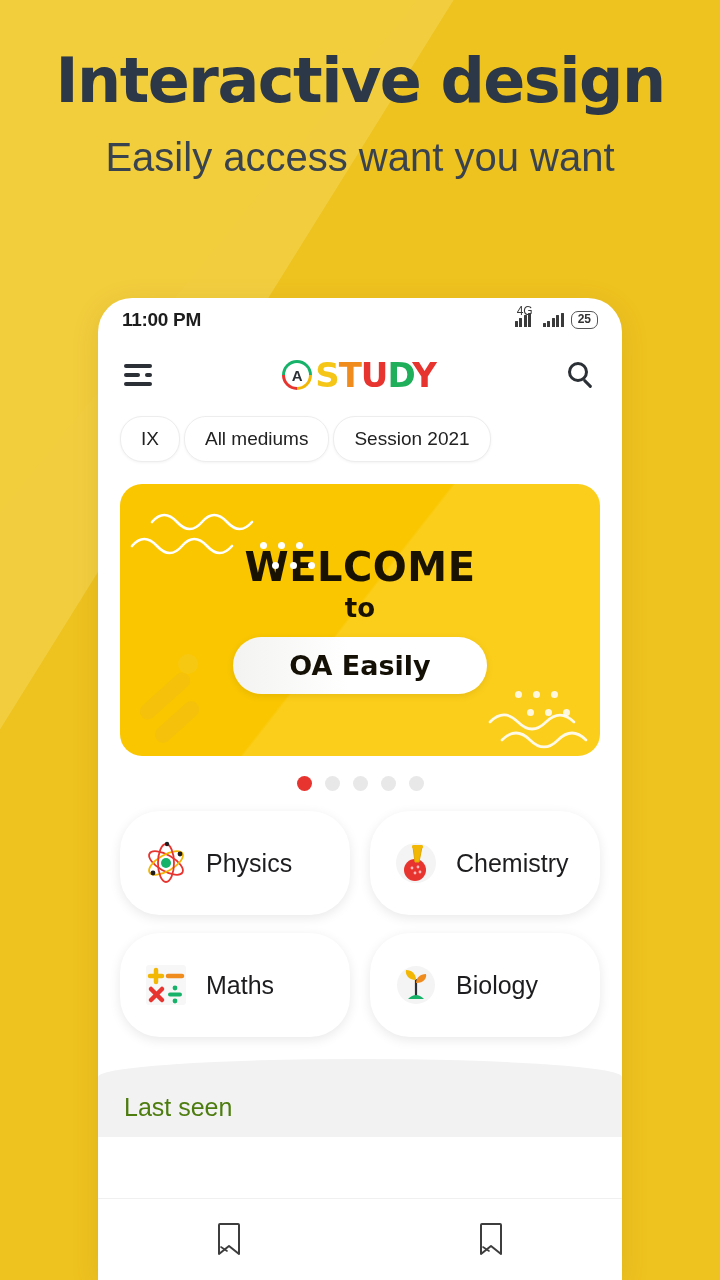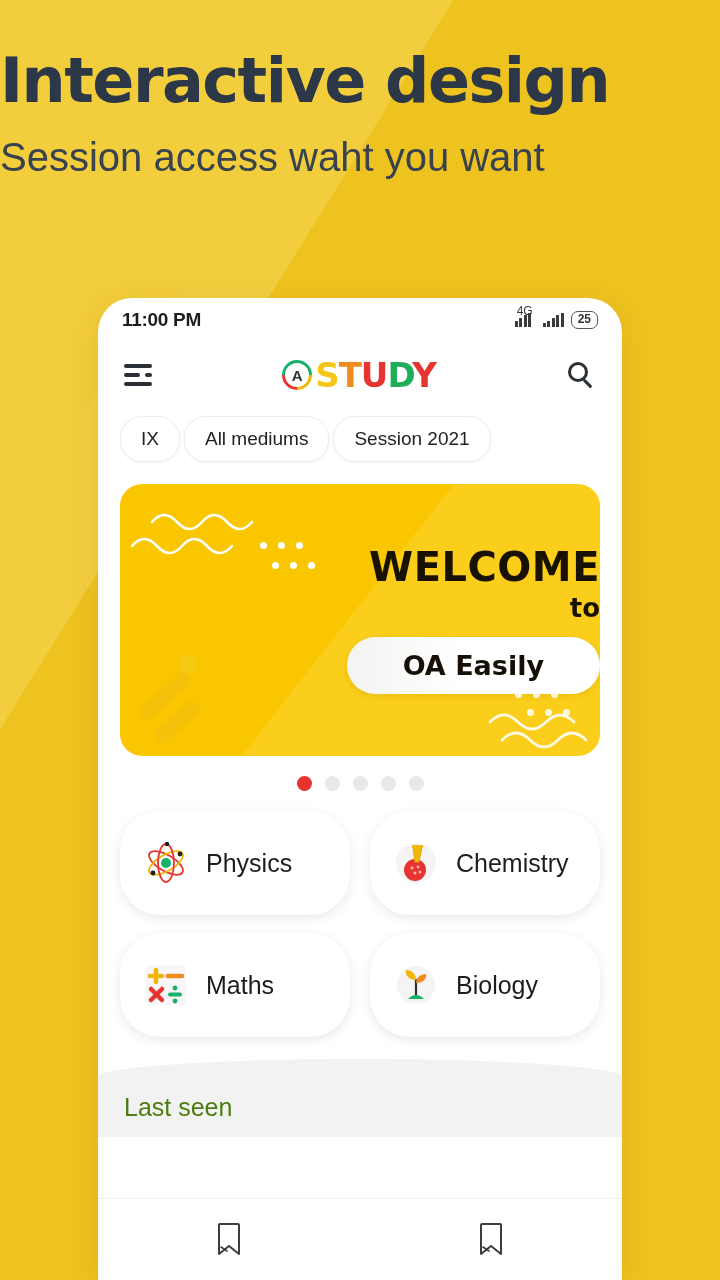--- a/index.html
+++ b/index.html
@@ -17,21 +17,21 @@
     background:#f2ce3f;
     clip-path: polygon(0 0, 63% 0, 0 57%);
   }
   #bg .light2 {
     position:absolute; top:0; left:0; width:100%; height:100%;
     background:#f2cd3c;
     clip-path: polygon(0 0, 58% 0, 0 40%);
   }
 
   
-  .headline-wrap { position:absolute; top:48px; left:0; width:100%; }
+  .headline-wrap { position:absolute; top:48px; left:0; width:100%; text-align:center; }
   .headline {
     font-size:62px; font-weight:bold; color:#2c3748;
     letter-spacing:-1.5px; line-height:1.05;
     font-family:"DejaVu Sans", sans-serif;
   }
   .subheadline {
     margin-top:22px; font-size:40px; color:#39424f;
     font-family:"Liberation Sans", sans-serif; letter-spacing:0px;
   }
 
@@ -101,21 +101,21 @@
     border:1px solid #ededed; background:#fff; border-radius:22px;
     padding:11px 20px; font-size:19px; color:#222; white-space:nowrap;
     box-shadow:0 1px 3px rgba(0,0,0,0.05);
   }
 
   
   .banner {
     margin:22px 22px 0 22px; height:272px; border-radius:22px;
     background:linear-gradient(128deg,#f9c600 0%,#f9c600 48%,#fbce1b 48.5%,#fbce1b 100%);
     position:relative; overflow:hidden;
-    display:flex; flex-direction:column; align-items:flex-end; justify-content:center;
+    display:flex; flex-direction:column; align-items:center; justify-content:center;
   }
   .banner-w { font-family:"DejaVu Sans", sans-serif; font-weight:bold; font-size:40px;
               color:#191102; letter-spacing:0.5px; line-height:1; }
   .banner-to { font-family:"DejaVu Sans", sans-serif; font-weight:bold; font-size:26px;
                color:#191102; margin-top:6px; }
   .banner-pill {
     margin-top:14px; background:linear-gradient(90deg,#f3f3f1 0%, #ffffff 45%, #ffffff 100%);
     border-radius:30px; padding:13px 56px;
     font-family:"DejaVu Sans", sans-serif; font-weight:bold; font-size:27px; color:#151006;
     box-shadow:0 2px 6px rgba(150,110,0,0.18);
@@ -167,21 +167,21 @@
 </head>
 <body>
 
 <div id="bg">
   <div class="light"></div>
   <div class="light2"></div>
 </div>
 
 <div class="headline-wrap">
   <div class="headline">Interactive design</div>
-  <div class="subheadline">Session access waht you want</div>
+  <div class="subheadline">Easily access want you want</div>
 </div>
 
 <div id="phone">
 
   <div class="statusbar">
     <div class="status-time">11:00 PM</div>
     <div class="status-right">
       <div class="sig">
         <div class="g4">4G</div>
         <i></i>

